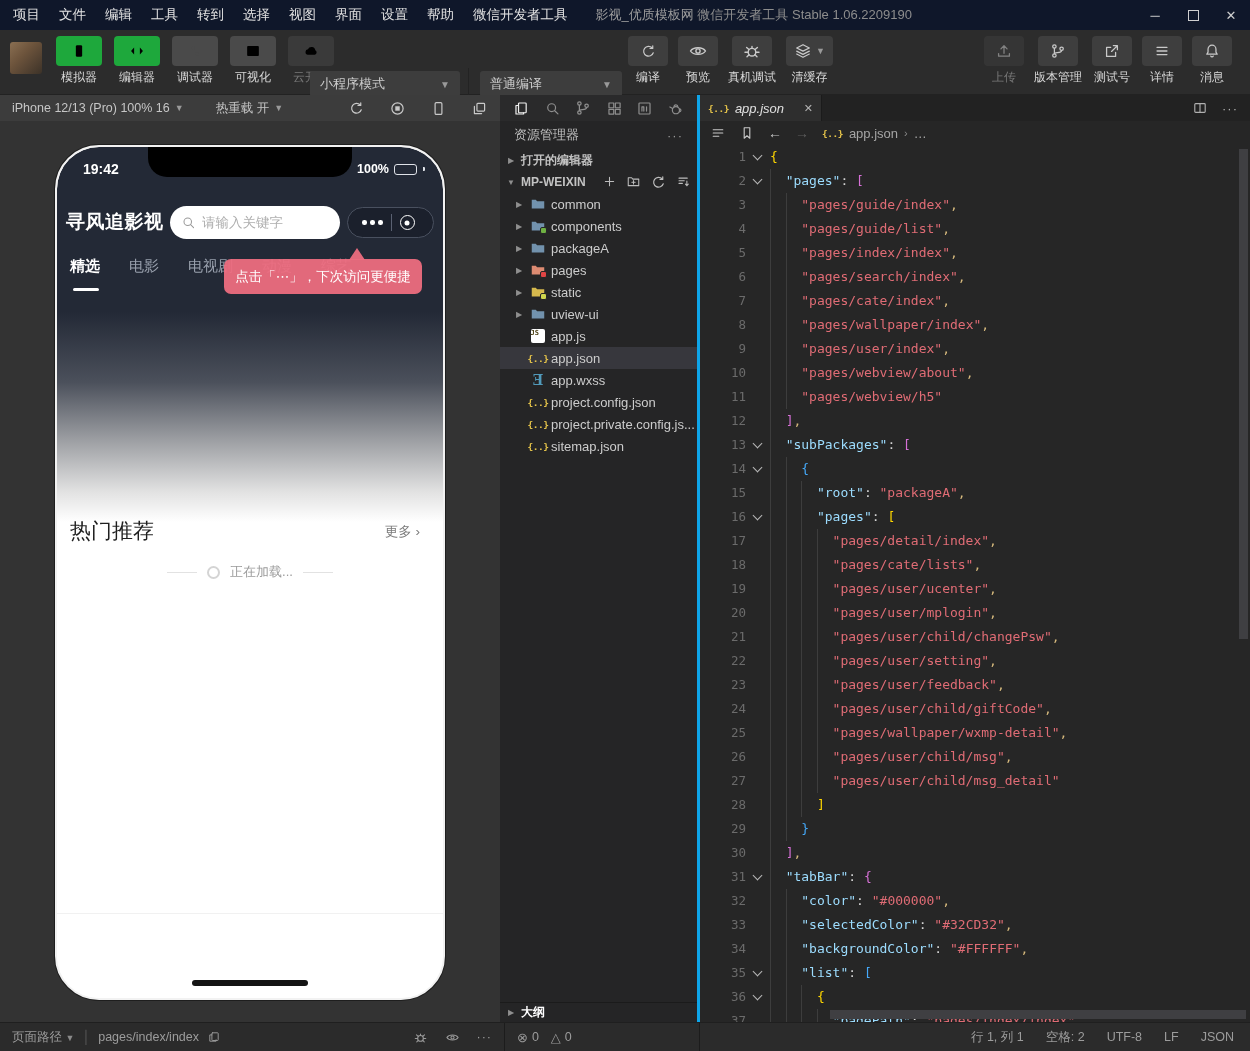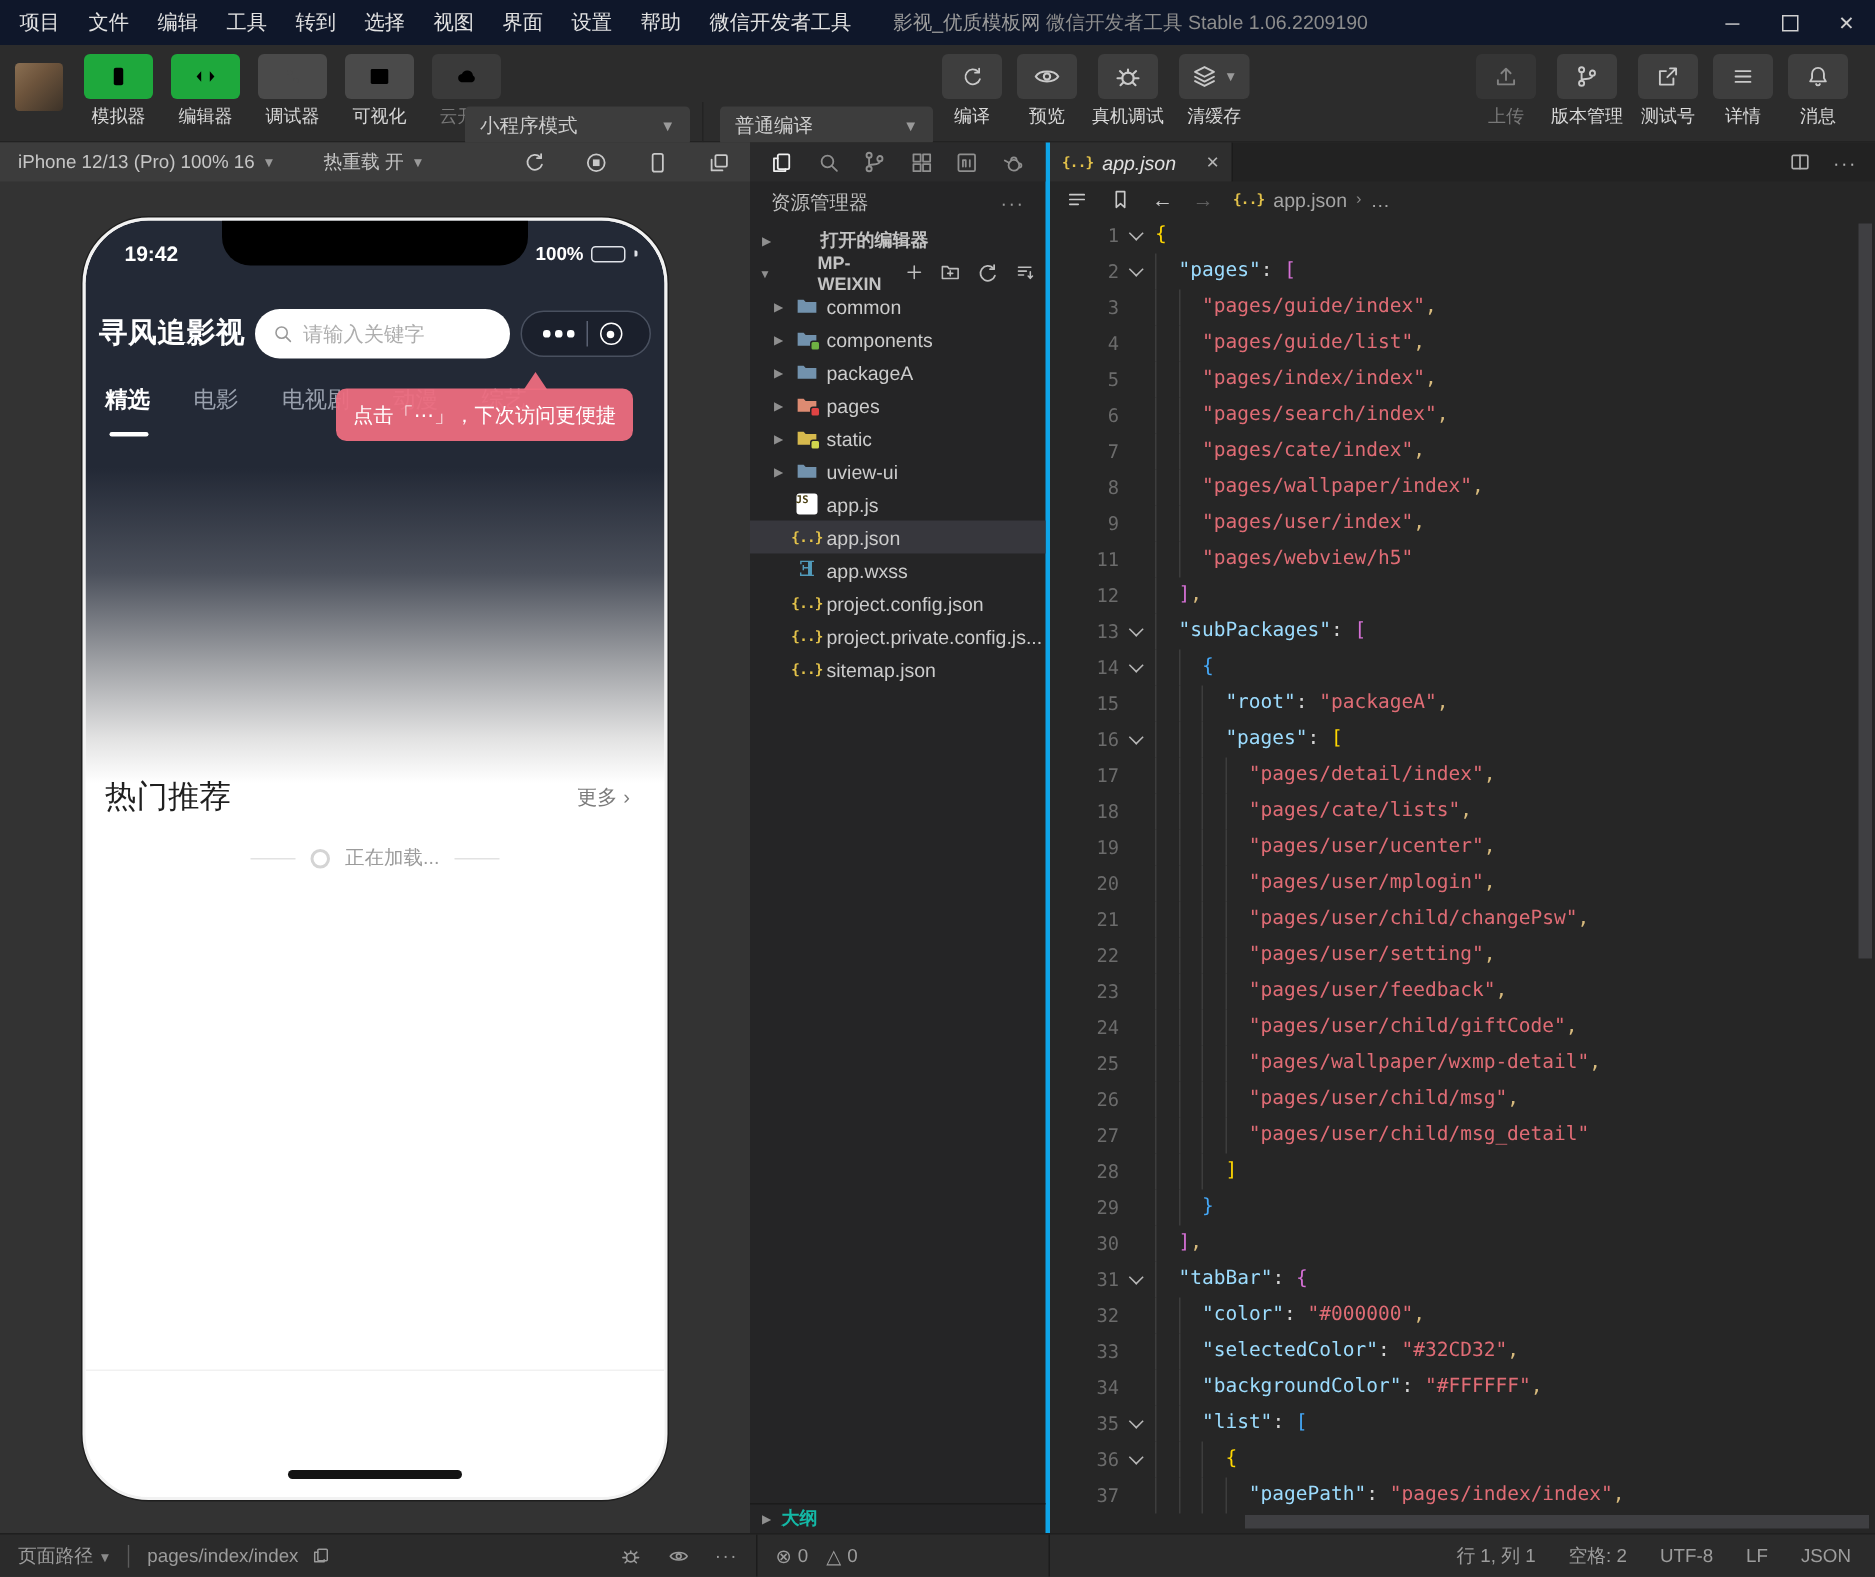--- a/index.html
+++ b/index.html
@@ -103,38 +103,38 @@
 
   
   #explorer { position:absolute; left:500px; top:95px; width:200px; height:927px; background:#252526; border-right:3px solid #0ea5e9; }
   #activity-row { height:26px; display:flex; align-items:center; justify-content:space-between; padding:0 13px; background:#2a2a2b; }
   #activity-row .ico { color:#8f8f8f; }
   #activity-row .ico.active { color:#f0f0f0; }
   #explorer-header { height:28px; display:flex; align-items:center; padding:0 14px; }
   #explorer-title { font-size:13px; color:#bfbfbf; }
   #explorer-more { margin-left:auto; color:#9a9a9a; font-size:13px; letter-spacing:1px; }
   .section-row { height:22px; display:flex; align-items:center; gap:5px; padding:0 6px; color:#b5b5b5; }
-  .section-row .lbl { font-size:12px; font-weight:bold; color:#c3c3c3;margin-left:26px; }
+  .section-row .lbl { font-size:12px; font-weight:bold; color:#c3c3c3; }
   .tw { width:10px; text-align:center; color:#8f8f8f; font-size:8px; }
   #project-actions { margin-left:auto; display:flex; gap:9px; }
   #project-actions .ico { color:#bdbdbd; }
   #tree { }
   .tree-row { height:22px; display:flex; align-items:center; padding-left:16px; gap:5px; }
   .tree-row.selected { background:#37373d; }
   .tree-row .chev { width:9px; font-size:8px; color:#8f8f8f; }
   .tree-row .fi { width:16px; height:16px; display:flex; align-items:center; justify-content:center; position:relative; flex:0 0 16px; }
   .tree-row .label { font-size:13px; color:#cccccc; white-space:nowrap; overflow:hidden; }
   .badge { position:absolute; right:-1px; bottom:0; width:7px; height:7px; border-radius:2px; border:1px solid #252526; }
   .js-ico { width:14px; height:14px; background:#ffffff; border-radius:2px; color:#4a3f12; font-size:7px; font-weight:bold;
     display:flex; align-items:flex-end; justify-content:flex-end; padding:6px; font-family:"DejaVu Sans Mono",monospace; }
   .json-ico { color:#e3c24a; font-size:9.5px; font-weight:bold; font-family:"DejaVu Sans Mono",monospace; letter-spacing:-.5px; }
   .wxss-ico { color:#519aba; font-size:14px; font-weight:bold; font-family:"DejaVu Serif",serif; }
   #outline-row { position:absolute; left:0; bottom:0; width:100%; height:20px; border-top:1px solid #1b1b1b;
     display:flex; align-items:center; gap:5px; padding:0 6px; }
-  #outline-row .lbl { font-size:12px; font-weight:bold; color:#14b8a6;text-align:center; }
+  #outline-row .lbl { font-size:12px; font-weight:bold; color:#ffffff;text-align:center; }
 
   
   #editor { position:absolute; left:700px; top:95px; width:550px; height:927px; background:#262626; }
   #tabbar { position:absolute; left:0; top:0; width:100%; height:26px; background:#222; display:flex; }
   #tab-active { width:122px; height:26px; background:#2e2e2e; border-right:1px solid #1b1b1b;
     display:flex; align-items:center; gap:6px; padding:0 8px; }
   #tab-active .name { font-size:13px; font-style:italic; color:#e0e0e0; }
   #tab-active .close { margin-left:auto; color:#b5b5b5; font-size:11px; }
   #tabbar-actions { margin-left:auto; display:flex; align-items:center; gap:14px; padding-right:12px; }
   #tabbar-actions .ico { color:#b0b0b0; }
@@ -664,20 +664,21 @@
   <div id="code-wrap">
       <div class="cl"><span class="num">1</span><span class="foldc"><i></i></span><span class="txt"><span class="tk b1">{</span></span></div>
       <div class="cl"><span class="num">2</span><span class="foldc"><i></i></span><span class="txt"><span class="g"></span><span class="tk k">"pages"</span><span class="tk p">: </span><span class="tk b2">[</span></span></div>
       <div class="cl"><span class="num">3</span><span class="foldc"></span><span class="txt"><span class="g"></span><span class="g"></span><span class="tk s">"pages/guide/index"</span><span class="tk c">,</span></span></div>
       <div class="cl"><span class="num">4</span><span class="foldc"></span><span class="txt"><span class="g"></span><span class="g"></span><span class="tk s">"pages/guide/list"</span><span class="tk c">,</span></span></div>
       <div class="cl"><span class="num">5</span><span class="foldc"></span><span class="txt"><span class="g"></span><span class="g"></span><span class="tk s">"pages/index/index"</span><span class="tk c">,</span></span></div>
       <div class="cl"><span class="num">6</span><span class="foldc"></span><span class="txt"><span class="g"></span><span class="g"></span><span class="tk s">"pages/search/index"</span><span class="tk c">,</span></span></div>
       <div class="cl"><span class="num">7</span><span class="foldc"></span><span class="txt"><span class="g"></span><span class="g"></span><span class="tk s">"pages/cate/index"</span><span class="tk c">,</span></span></div>
       <div class="cl"><span class="num">8</span><span class="foldc"></span><span class="txt"><span class="g"></span><span class="g"></span><span class="tk s">"pages/wallpaper/index"</span><span class="tk c">,</span></span></div>
       <div class="cl"><span class="num">9</span><span class="foldc"></span><span class="txt"><span class="g"></span><span class="g"></span><span class="tk s">"pages/user/index"</span><span class="tk c">,</span></span></div>
+      <div class="cl"><span class="num">10</span><span class="foldc"></span><span class="txt"><span class="g"></span><span class="g"></span><span class="tk s">"pages/webview/about"</span><span class="tk c">,</span></span></div>
       <div class="cl"><span class="num">11</span><span class="foldc"></span><span class="txt"><span class="g"></span><span class="g"></span><span class="tk s">"pages/webview/h5"</span></span></div>
       <div class="cl"><span class="num">12</span><span class="foldc"></span><span class="txt"><span class="g"></span><span class="tk b2">]</span><span class="tk c">,</span></span></div>
       <div class="cl"><span class="num">13</span><span class="foldc"><i></i></span><span class="txt"><span class="g"></span><span class="tk k">"subPackages"</span><span class="tk p">: </span><span class="tk b2">[</span></span></div>
       <div class="cl"><span class="num">14</span><span class="foldc"><i></i></span><span class="txt"><span class="g"></span><span class="g"></span><span class="tk b3">{</span></span></div>
       <div class="cl"><span class="num">15</span><span class="foldc"></span><span class="txt"><span class="g"></span><span class="g"></span><span class="g"></span><span class="tk k">"root"</span><span class="tk p">: </span><span class="tk s">"packageA"</span><span class="tk c">,</span></span></div>
       <div class="cl"><span class="num">16</span><span class="foldc"><i></i></span><span class="txt"><span class="g"></span><span class="g"></span><span class="g"></span><span class="tk k">"pages"</span><span class="tk p">: </span><span class="tk b1">[</span></span></div>
       <div class="cl"><span class="num">17</span><span class="foldc"></span><span class="txt"><span class="g"></span><span class="g"></span><span class="g"></span><span class="g"></span><span class="tk s">"pages/detail/index"</span><span class="tk c">,</span></span></div>
       <div class="cl"><span class="num">18</span><span class="foldc"></span><span class="txt"><span class="g"></span><span class="g"></span><span class="g"></span><span class="g"></span><span class="tk s">"pages/cate/lists"</span><span class="tk c">,</span></span></div>
       <div class="cl"><span class="num">19</span><span class="foldc"></span><span class="txt"><span class="g"></span><span class="g"></span><span class="g"></span><span class="g"></span><span class="tk s">"pages/user/ucenter"</span><span class="tk c">,</span></span></div>
       <div class="cl"><span class="num">20</span><span class="foldc"></span><span class="txt"><span class="g"></span><span class="g"></span><span class="g"></span><span class="g"></span><span class="tk s">"pages/user/mplogin"</span><span class="tk c">,</span></span></div>

